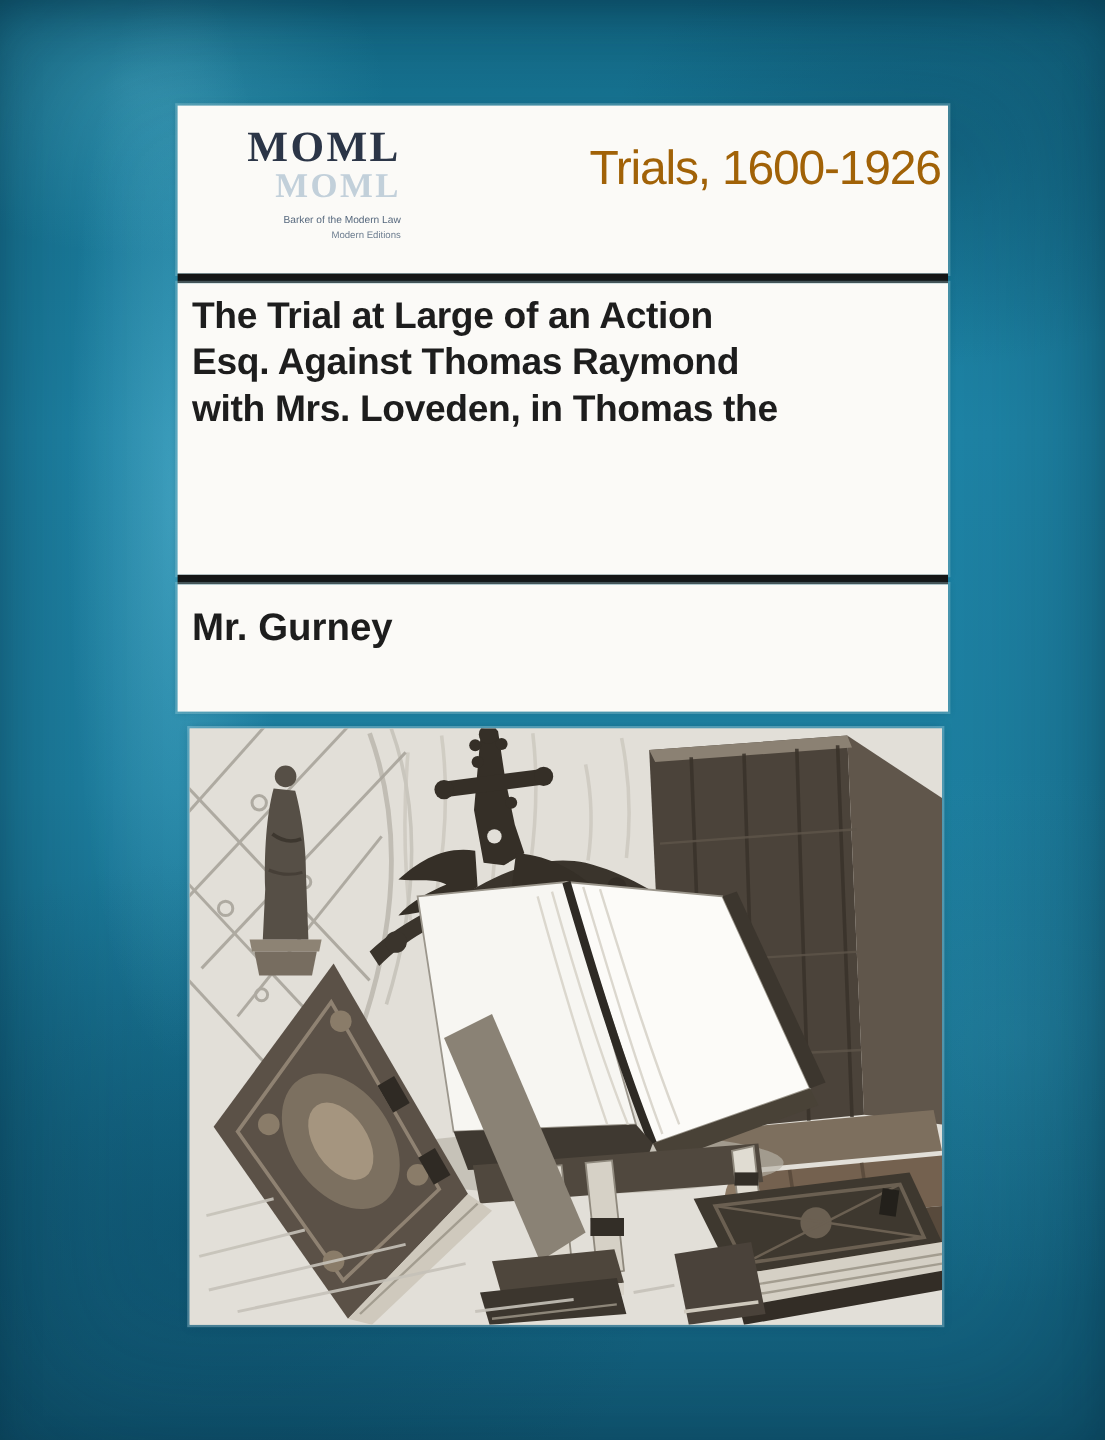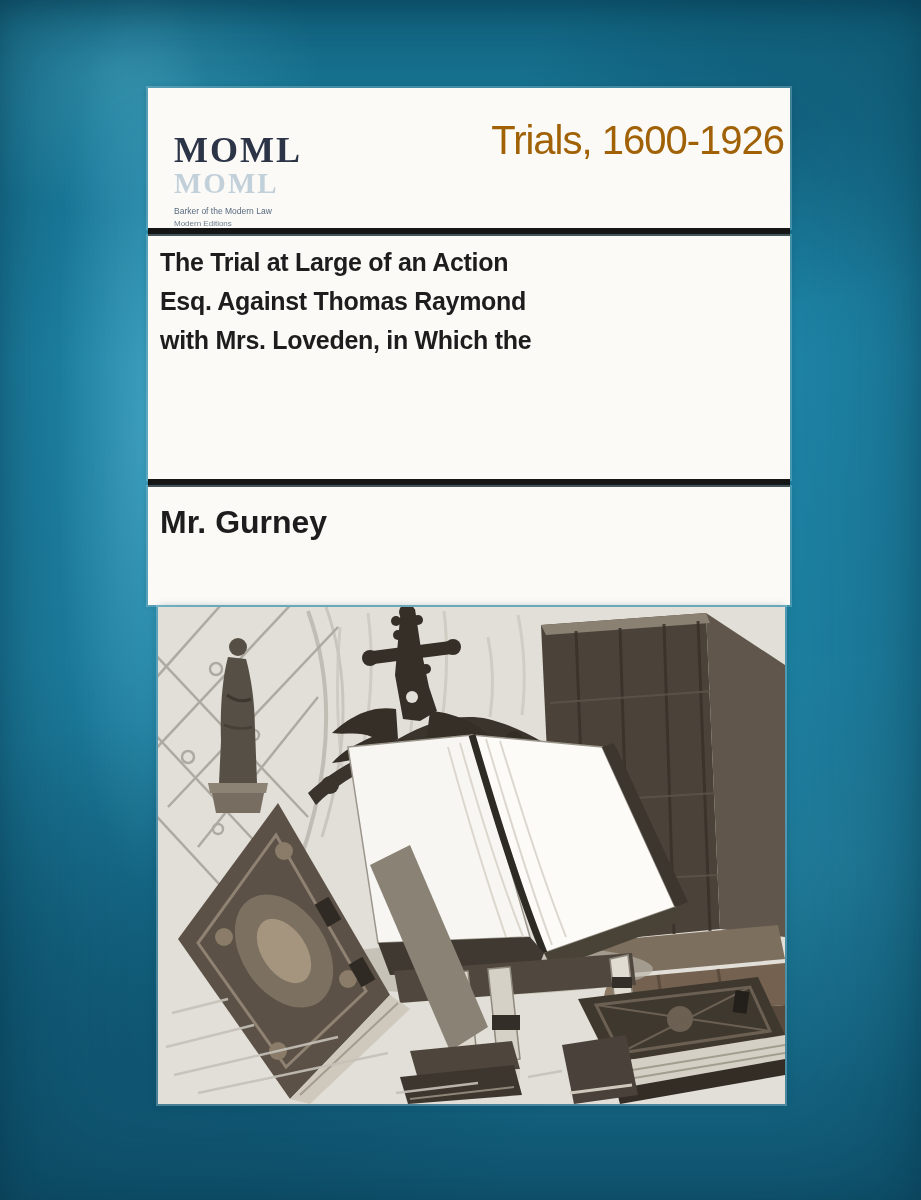--- a/index.html
+++ b/index.html
@@ -18,21 +18,21 @@
       radial-gradient(420px 320px at 92% 72%, rgba(60,160,190,.22), transparent 70%),
       linear-gradient(180deg,#15718f 0%,#1e84a6 30%,#1d7fa0 55%,#166c8a 78%,#125d7a 100%);
     box-shadow: inset 0 0 140px rgba(0,25,40,.38), inset 0 16px 40px -12px rgba(0,40,60,.5);
   }
   .panel{
     position:absolute;left:148px;width:642px;
     background:#fbfaf7;
     box-shadow:0 0 0 2px rgba(195,232,242,.28), 0 0 6px rgba(10,60,80,.35);
   }
   .header-panel{top:88px;height:140px;}
-  .logo{position:absolute;left:26px;top:16px;width:160px;text-align:left;margin-top:28px;}
+  .logo{position:absolute;left:26px;top:16px;width:160px;text-align:right;}
   .logo-acronym{
     font-family:"Liberation Serif", serif;font-weight:700;
     font-size:36px;line-height:36px;letter-spacing:2px;color:#2b3547;
   }
   .logo-ghost{
     font-family:"Liberation Serif", serif;font-weight:700;
     font-size:29px;line-height:26px;letter-spacing:2px;
     color:#b9c9d6;opacity:.85;filter:blur(.6px);margin-top:2px;
   }
   .logo-tagline{margin-top:10px;font-size:8.5px;line-height:10px;color:#445870;opacity:.9;}
@@ -41,24 +41,24 @@
     position:absolute;right:6px;top:30px;
     font-size:40px;font-weight:400;letter-spacing:-1px;color:#a16207;
     white-space:nowrap;
   }
   .divider{position:absolute;left:148px;width:642px;height:8px;background:#161616;}
   .divider-1{top:228px;}
   .divider-2{top:479px;}
   .title-panel{top:236px;height:243px;}
   .title-text{padding:7px 8px 0 12px;}
   .title-line{
-    font-size:25px;line-height:39px;font-weight:700;
+    font-size:31px;line-height:39px;font-weight:700;
     letter-spacing:-.3px;color:#1d1d1d;white-space:nowrap;
   }
-  .author-panel{top:487px;height:118px;}
+  .author-panel{top:487px;height:106px;}
   .author-name{padding:17px 0 0 12px;font-size:32px;font-weight:700;color:#1d1d1d;}
   .illustration{
     position:absolute;left:158px;top:607px;width:627px;height:497px;
     background:#e2dfd8;
     box-shadow:0 0 0 2px rgba(210,240,248,.3), 0 0 8px rgba(10,60,80,.35);
   }
   .illustration svg{display:block;}
 </style>
 </head>
 <body>
@@ -74,21 +74,21 @@
     </div>
     <div class="series">Trials, 1600-1926</div>
   </div>
 
   <div class="divider divider-1"></div>
 
   <div class="panel title-panel">
     <div class="title-text">
       <div class="title-line">The Trial at Large of an Action</div>
       <div class="title-line">Esq. Against Thomas Raymond</div>
-      <div class="title-line">with Mrs. Loveden, in Which the</div>
+      <div class="title-line">with Mrs. Loveden, in Thomas the</div>
     </div>
   </div>
 
   <div class="divider divider-2"></div>
 
   <div class="panel author-panel">
     <div class="author-name">Mr. Gurney</div>
   </div>
 
   <div class="illustration" role="img" aria-label="Black-and-white engraving: a large open book with blank pages on a carved stand topped by a gothic cross finial, an ornately bound clasped book leaning at left, tall standing volumes and rolled books at right, a thick ornamented book lying in the foreground, small stacked books below, and a statuette before a latticed window in the background.">

